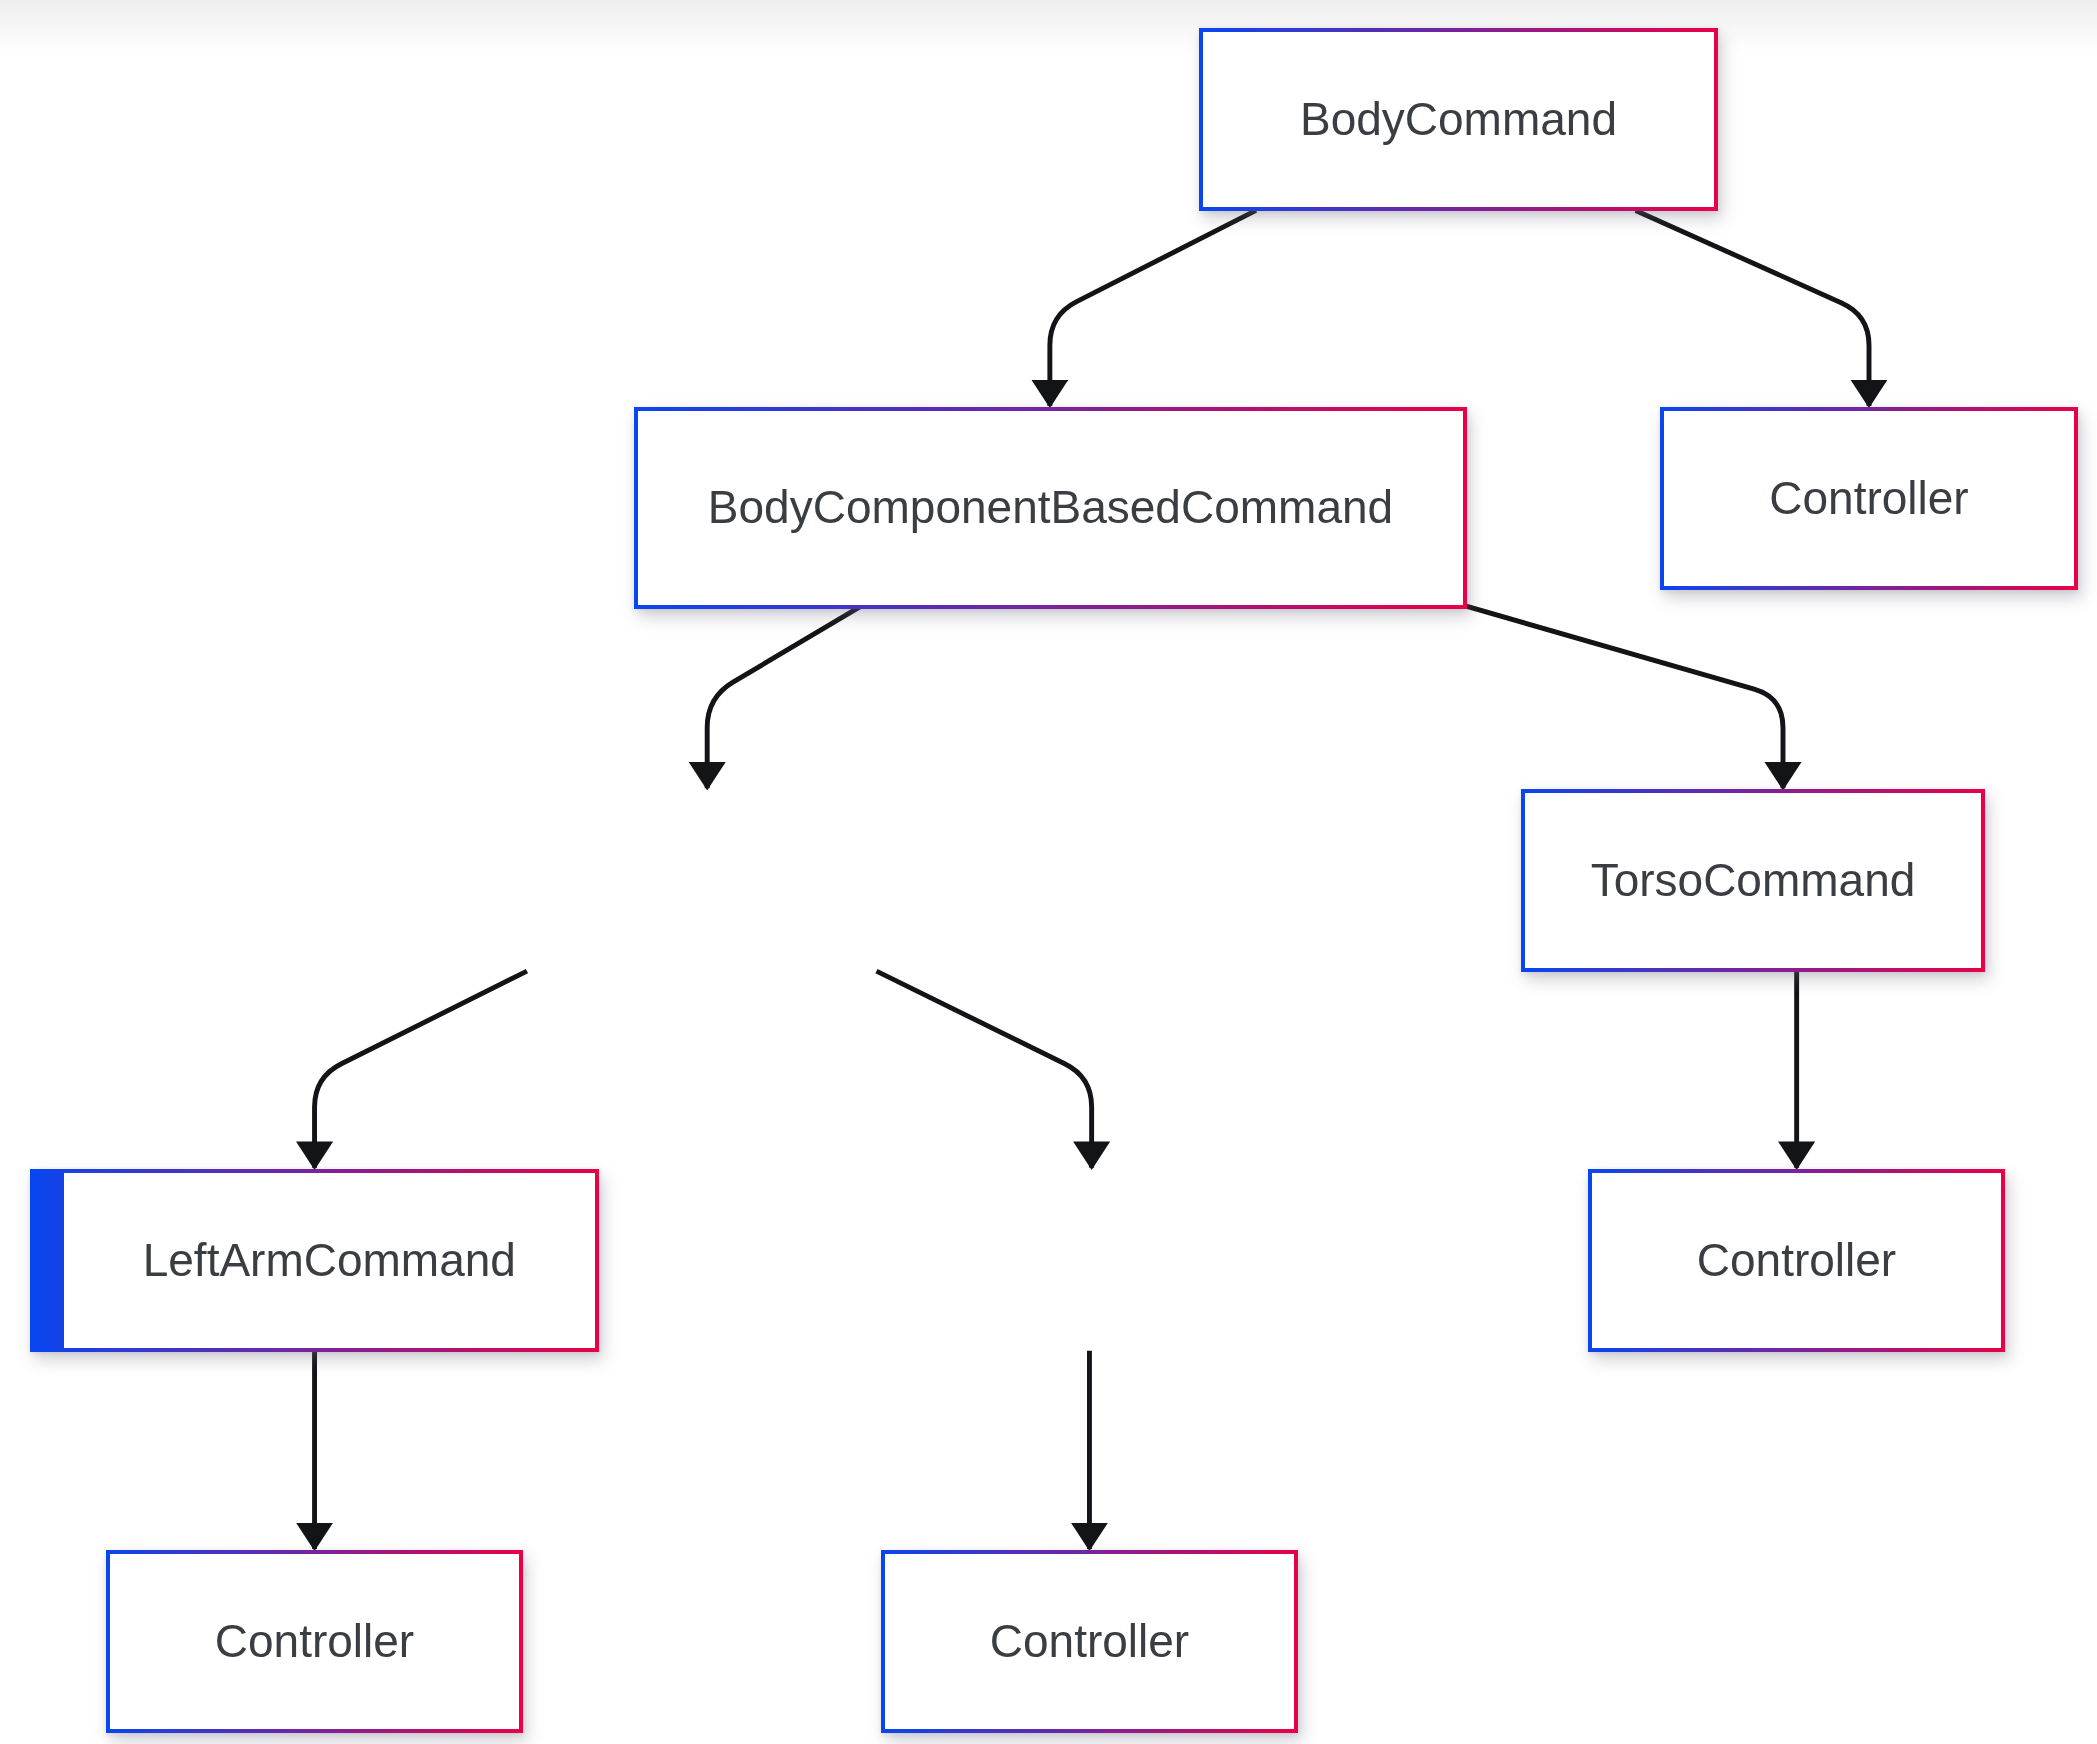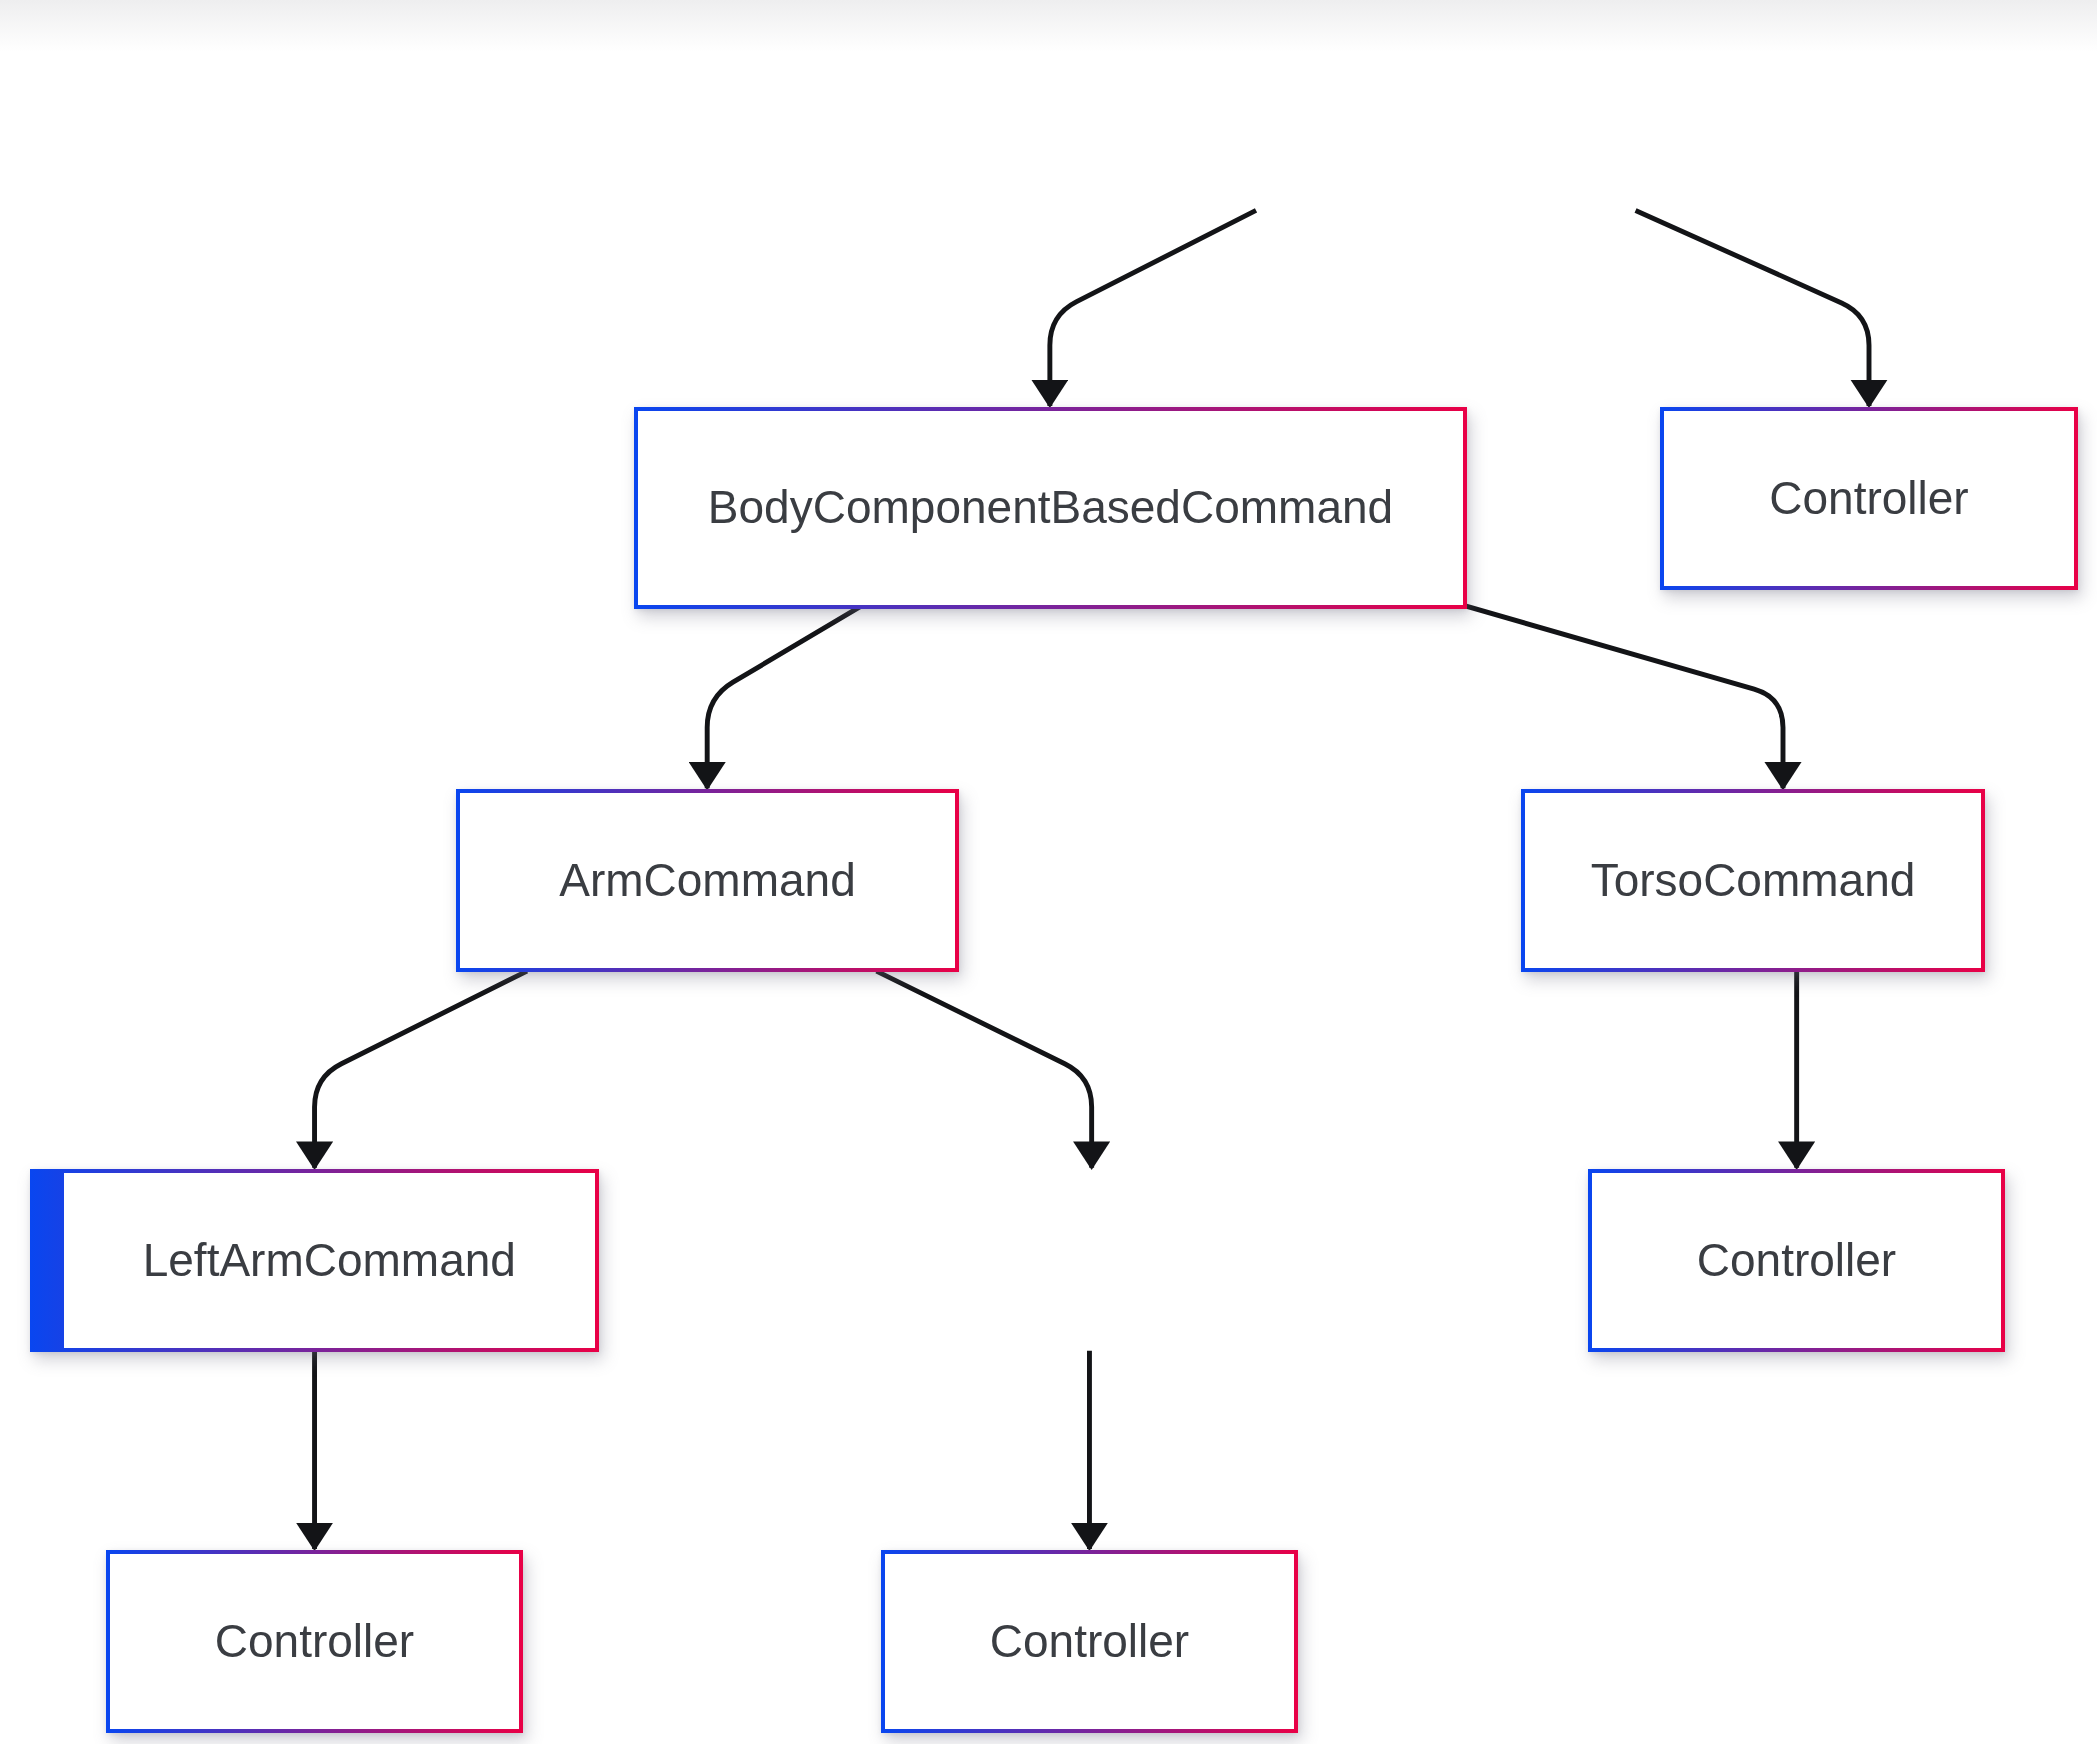--- a/index.html
+++ b/index.html
@@ -63,33 +63,33 @@
       <path d="M 2300 385 L 1971.5 552.1 Q 1922.5 577 1922.5 632 L 1922.5 743" fill="none" stroke="#131417" stroke-width="9" marker-end="url(#arrowhead)"></path>
       <path d="M 2995 385 L 3372.3 554.5 Q 3422.5 577 3422.5 632 L 3422.5 743" fill="none" stroke="#131417" stroke-width="9" marker-end="url(#arrowhead)"></path>
       <path d="M 1630 1078 L 1342.3 1248.9 Q 1295 1277 1295 1332 L 1295 1443" fill="none" stroke="#131417" stroke-width="9" marker-end="url(#arrowhead)"></path>
       <path d="M 2575 1078 L 3212.2 1261.8 Q 3265 1277 3265 1332 L 3265 1443" fill="none" stroke="#131417" stroke-width="9" marker-end="url(#arrowhead)"></path>
       <path d="M 965 1778 L 625.2 1947.5 Q 576 1972 576 2027 L 576 2138" fill="none" stroke="#131417" stroke-width="9" marker-end="url(#arrowhead)"></path>
       <path d="M 1605 1778 L 1949.7 1947.7 Q 1999 1972 1999 2027 L 1999 2138" fill="none" stroke="#131417" stroke-width="9" marker-end="url(#arrowhead)"></path>
       <path d="M 3290 1778 L 3290 2138" fill="none" stroke="#131417" stroke-width="9" marker-end="url(#arrowhead)"></path>
       <path d="M 576 2473 L 576 2836" fill="none" stroke="#131417" stroke-width="9" marker-end="url(#arrowhead)"></path>
       <path d="M 1995 2473 L 1995 2836" fill="none" stroke="#131417" stroke-width="9" marker-end="url(#arrowhead)"></path>
     </svg>
+    <div class="node" style="left: 1199px; top: 28px; width: 519px; height: 183px; background: linear-gradient(90deg, rgb(9, 70, 240), rgb(233, 0, 70));">
+      <div class="node-inner" style="background: rgb(255, 255, 255);">
+        <span class="node-label" style="color: rgb(58, 61, 66);">BodyCommand</span>
+      </div>
+    </div>
     <div class="node" style="left: 634px; top: 407px; width: 833px; height: 202px; background: linear-gradient(90deg, rgb(9, 70, 240), rgb(233, 0, 70));">
       <div class="node-inner" style="background: rgb(255, 255, 255);">
         <span class="node-label" style="color: rgb(58, 61, 66);">BodyComponentBasedCommand</span>
       </div>
     </div>
     <div class="node" style="left: 1660px; top: 407px; width: 418px; height: 183px; background: linear-gradient(90deg, rgb(9, 70, 240), rgb(233, 0, 70));">
       <div class="node-inner" style="background: rgb(255, 255, 255);">
         <span class="node-label" style="color: rgb(58, 61, 66);">Controller</span>
-      </div>
-    </div>
-    <div class="node" style="left: 456px; top: 789px; width: 503px; height: 183px; background: linear-gradient(90deg, rgb(9, 70, 240), rgb(233, 0, 70));">
-      <div class="node-inner" style="background: rgb(255, 255, 255);">
-        <span class="node-label" style="color: rgb(58, 61, 66);">ArmCommand</span>
       </div>
     </div>
     <div class="node" style="left: 1521px; top: 789px; width: 464px; height: 183px; background: linear-gradient(90deg, rgb(9, 70, 240), rgb(233, 0, 70));">
       <div class="node-inner" style="background: rgb(255, 255, 255);">
         <span class="node-label" style="color: rgb(58, 61, 66);">TorsoCommand</span>
       </div>
     </div>
     <div class="node" style="left: 30px; top: 1169px; width: 569px; height: 183px; background: linear-gradient(90deg, rgb(9, 70, 240), rgb(233, 0, 70)); padding-left: 34px;">
       <div class="node-inner" style="background: rgb(255, 255, 255);">
         <span class="node-label" style="color: rgb(58, 61, 66);">LeftArmCommand</span>

